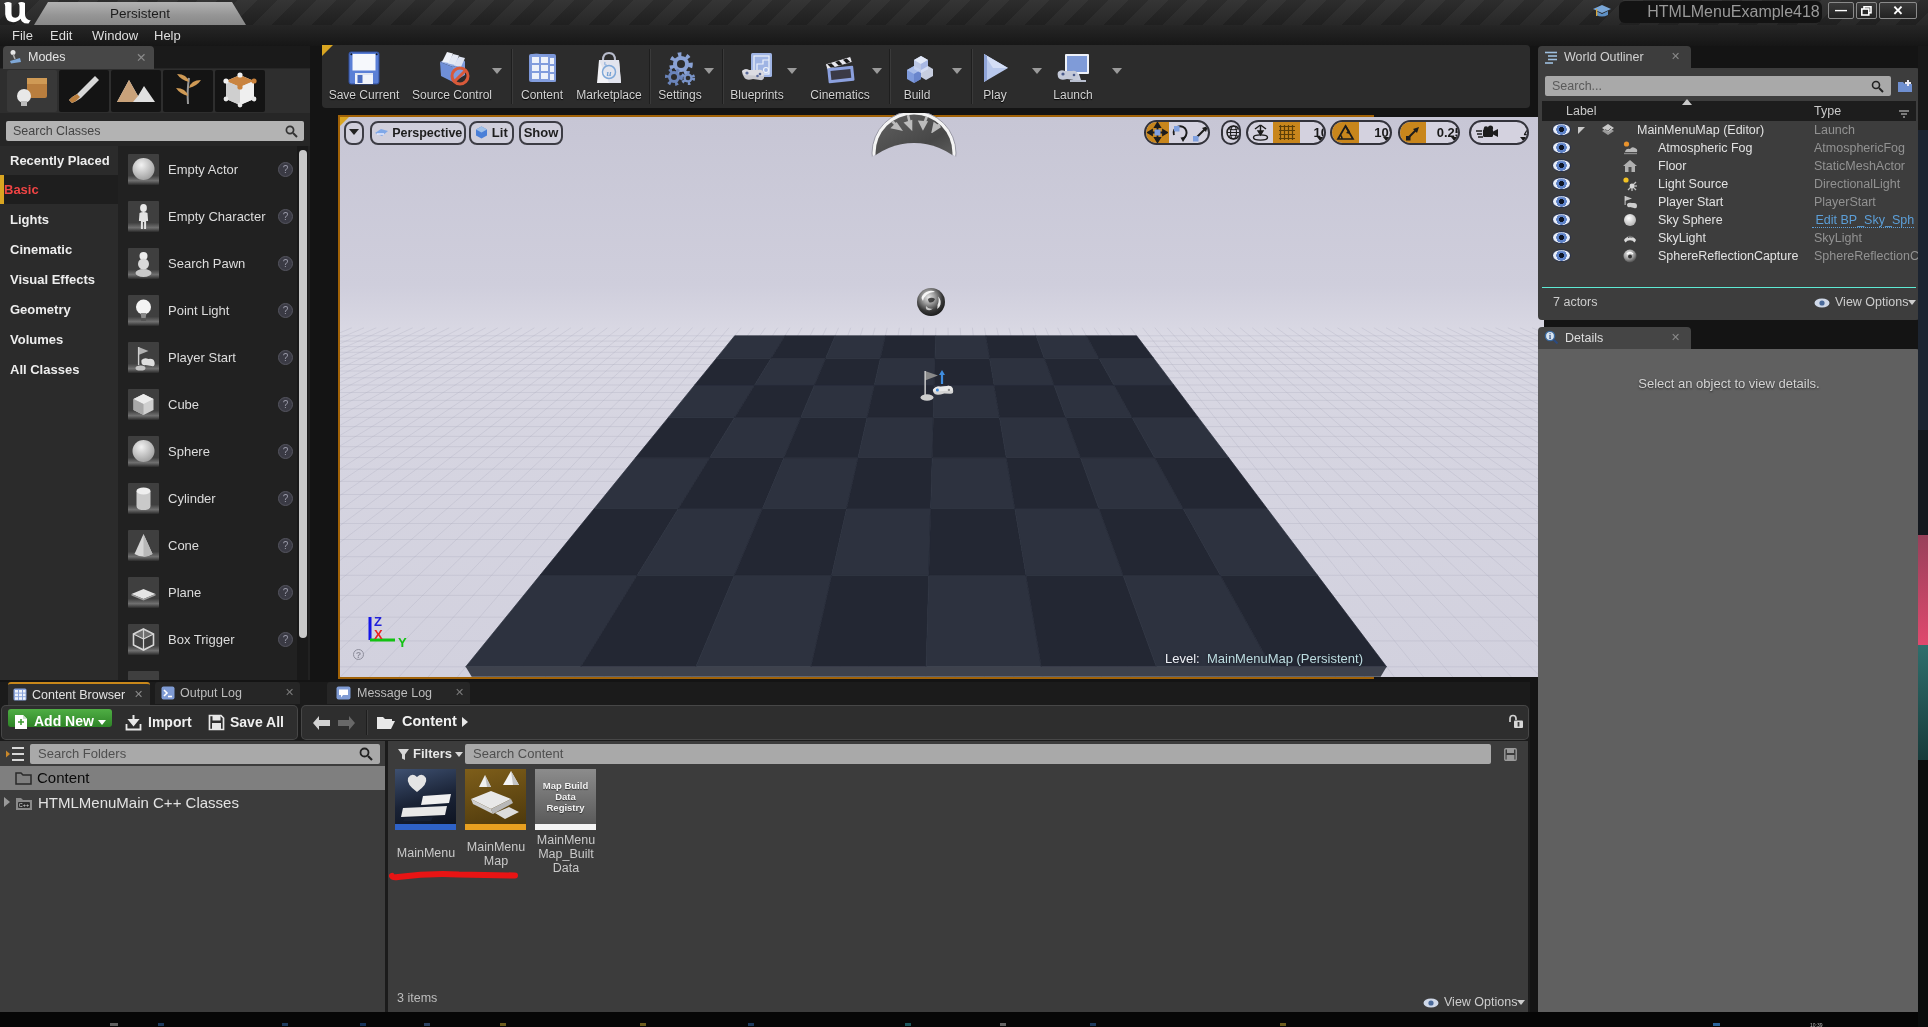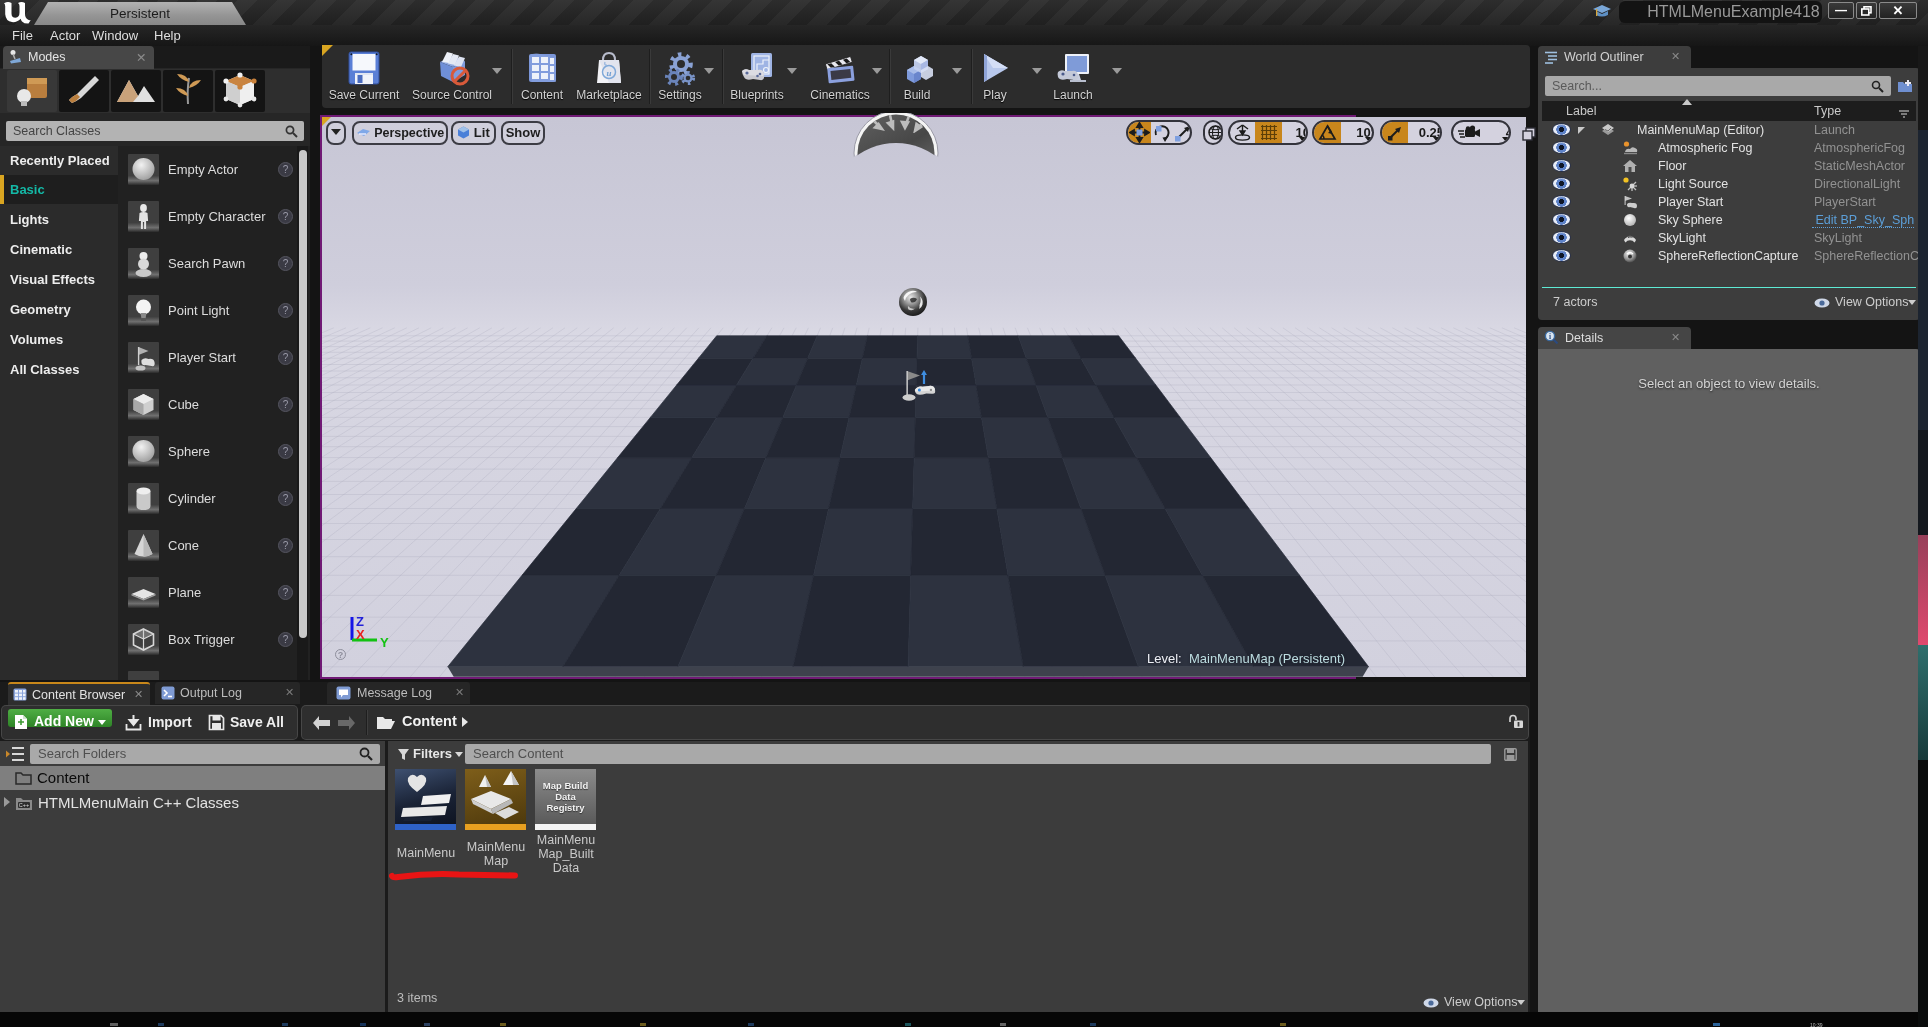--- a/index.html
+++ b/index.html
@@ -16,38 +16,38 @@
 #menubar{position:absolute;left:0;top:25px;width:1928px;height:21px;background:linear-gradient(#262626,#161616);color:#dedede;font-size:13px}
 #menubar span{position:absolute;top:3px}
 
 #modes{position:absolute;left:0;top:46px;width:310px;height:634px;background:#262626}
 #modestab{position:absolute;left:3px;top:0;width:151px;height:23px;background:#474747;border-radius:4px 4px 0 0;color:#e4e4e4;font-size:12.5px}
 #modesbar{position:absolute;left:0;top:23px;width:310px;height:44px;background:#2e2e2e}
 .mtile{position:absolute;top:1px;width:50px;height:42px;background:#141414;border-radius:2px}
 #msearch{position:absolute;left:6px;top:75px;width:298px;height:20px;background:#b3b3b3;border-radius:2px;color:#444;font-size:12.5px;line-height:20px;padding-left:7px}
 #mcats{position:absolute;left:0;top:100px;width:118px;height:534px;background:#2b2b2b;color:#ededed;font-size:13px;font-weight:bold}
 .mcat{position:absolute;left:0;width:118px;height:29px;line-height:29px;padding-left:10px}
-.mcatsel{background:#1e1e1e;border-left:4px solid #d9a521;padding-left:6px;color:#14b8a6}
+.mcatsel{background:#1e1e1e;border-left:4px solid #d9a521;padding-left:0;color:#ef4444}
 #mlist{position:absolute;left:118px;top:100px;width:192px;height:534px;background:#212121;overflow:hidden}
 .mitem{position:absolute;left:0;width:192px;height:47px}
 .mthumb{position:absolute;left:10px;top:8px;width:31px;height:31px;background:linear-gradient(#3f3f3f 70%,#707070 86%,#2a2a2a);border-radius:1px;overflow:hidden}
 .mlabel{position:absolute;left:50px;top:16px;color:#dcdcdc;font-size:13px}
 .qmark{position:absolute;left:160px;top:16px;width:15px;height:15px;border-radius:50%;background:#3a3a44;border:1px solid #55555f;color:#9a9aa8;font-size:10px;text-align:center;line-height:14px}
 #mscroll{position:absolute;left:297px;top:100px;width:11px;height:534px;background:#191919}
 #mthumbbar{position:absolute;left:299px;top:104px;width:8px;height:488px;background:#c9c9c9;border-radius:4px}
 
 #toolbar{position:absolute;left:322px;top:45px;width:1208px;height:63px;background:#2c2c2c;border-radius:4px;}
 #toolbar .corner{position:absolute;left:0;top:0;width:0;height:0;border-top:11px solid #d9a521;border-right:11px solid transparent}
 .tbtn{position:absolute;top:5px;text-align:center}
 .tbtn .ic{display:block;margin:0 auto}
 .tbtn .lb{display:block;margin-top:2px;color:#d2d2d2;font-size:12px;text-shadow:0 1px 1px #000}
 .tsep{position:absolute;top:4px;width:1px;height:55px;background:#1e1e1e;box-shadow:1px 0 0 #3a3a3a}
 .tcaret{position:absolute;top:23px;width:0;height:0;border-left:5px solid transparent;border-right:5px solid transparent;border-top:6px solid #9a9a9a}
 
-#viewport{position:absolute;left:320px;top:115px;width:1036px;height:564px;background:#cdccda;border:2px solid #701a75}
+#viewport{position:absolute;left:338px;top:115px;width:1036px;height:564px;background:#cdccda;border:2px solid #a16207}
 #vpsky{position:absolute;left:0;top:0;width:1204px;height:560px;background:linear-gradient(#c7c6d5 0%,#cfcedc 30%,#dad9e4 39%,#d6d5e1 55%,#d2d1de 100%)}
 .vbtn{position:absolute;top:4px;height:24px;white-space:nowrap;border:2px solid #3c3c44;border-radius:8px;background:rgba(230,230,240,0.25);color:#1d1d1d;font-weight:bold;font-size:13px;line-height:20px;text-align:center}
 .pill{position:absolute;top:3px;height:25px;border:2px solid #33333b;border-radius:13px;background:#d4d2df;overflow:hidden}
 .pillseg{position:absolute;top:0;height:21px}
 .pillor{background:#c8861c}
 .pilltx{color:#1a1a1a;font-weight:bold;font-size:13px;line-height:21px;text-align:right}
 
 #outliner{position:absolute;left:1538px;top:46px;width:382px;height:274px}
 #wotab{position:absolute;left:0;top:0;width:153px;height:22px;background:#3d3d3d;border-radius:4px 4px 0 0;color:#d2d2d2;font-size:12.5px}
 #wobody{position:absolute;left:0;top:22px;width:382px;height:252px;background:#3d3d3d;border-radius:0 4px 4px 4px}
@@ -91,21 +91,21 @@
       </svg>
  <div class="winbtn" style="left:1828px;width:26px">—</div>
  <div class="winbtn" style="left:1856px;width:21px"><svg width="11" height="10" viewBox="0 0 11 10" style="margin-top:3px">
           <rect x="3" y="0.8" width="7" height="6" fill="none" stroke="#fff" stroke-width="1.6"></rect>
           <rect x="0.8" y="3" width="7" height="6" fill="#2a2a2a" stroke="#fff" stroke-width="1.6"></rect>
         </svg></div>
  <div class="winbtn" style="left:1879px;width:38px;font-size:13px">✕</div>
 </div>
 <div id="menubar">
  <span style="left:12px">File</span>
- <span style="left:50px">Actor</span>
+ <span style="left:50px">Edit</span>
  <span style="left:92px">Window</span>
  <span style="left:154px">Help</span>
 </div>
 <div id="modes">
  <div style="position:absolute;left:0;top:0;width:310px;height:22px;background:#1a1a1a"></div>
  <div id="modestab">
   <svg width="15" height="15" viewBox="0 0 15 15" style="position:absolute;left:5px;top:3px">
           <circle cx="5" cy="3.5" r="2.5" fill="#e8e8e8"></circle>
           <line x1="5" y1="5" x2="7" y2="10" stroke="#b0b0b0" stroke-width="1.5"></line>
           <path d="M2 12 L12 9 L13 13 L3 14.5 Z" fill="#7fa8d8"></path>

